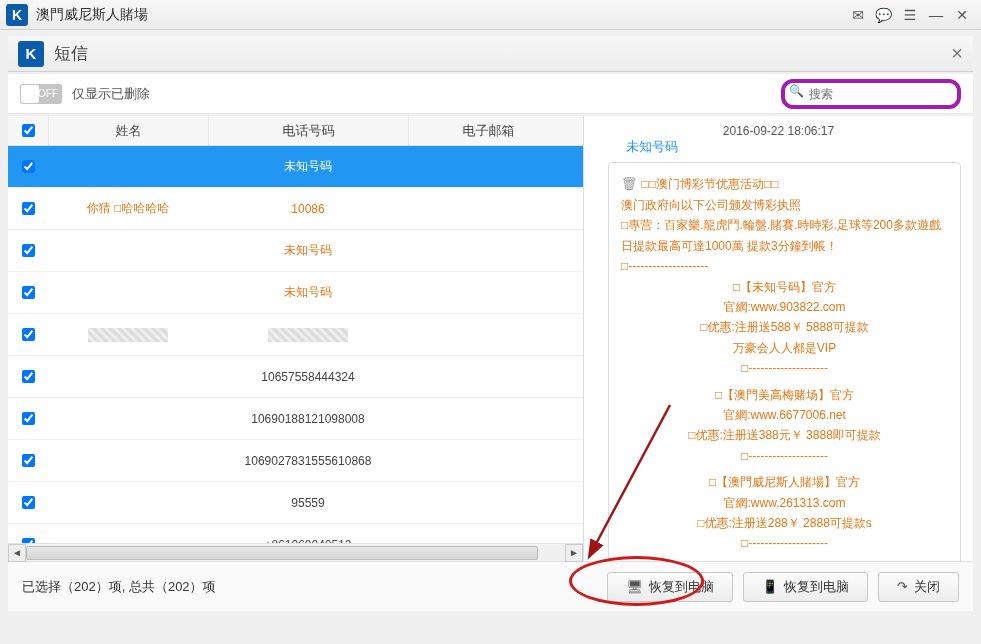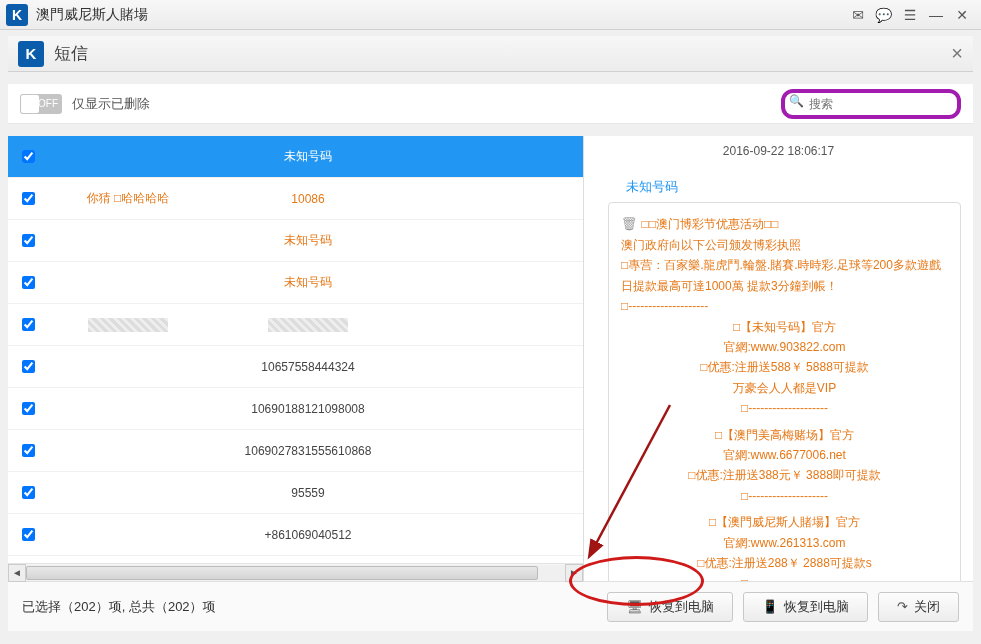--- a/index.html
+++ b/index.html
@@ -8,21 +8,21 @@
 .titlebar { height: 30px; background: linear-gradient(#f7f7f7, #ececec); display: flex; align-items: center; padding: 0 6px; border-bottom: 1px solid #d0d0d0; }
 .titlebar .logo { width: 22px; height: 22px; background: #0b5cab; color: #fff; font-weight: bold; display: flex; align-items: center; justify-content: center; border-radius: 3px; font-size: 14px; }
 .titlebar .title { margin-left: 8px; font-size: 14px; color: #333; flex: 1; }
 .titlebar .ticon { width: 26px; height: 22px; display: flex; align-items: center; justify-content: center; color: #555; cursor: pointer; font-size: 14px; }
 
 .subbar { height: 36px; background: linear-gradient(#f7f7f7, #ececec); display: flex; align-items: center; padding: 0 10px; border-bottom: 1px solid #d0d0d0; margin: 6px 8px 0 8px; }
 .subbar .logo2 { width: 26px; height: 26px; background: #0b5cab; color: #fff; font-weight: bold; display: flex; align-items: center; justify-content: center; border-radius: 3px; font-size: 15px; }
 .subbar .subtitle { margin-left: 10px; font-size: 17px; color: #444; flex: 1; }
 .subbar .close-x { font-size: 20px; color: #777; cursor: pointer; }
 
-.filterbar { height: 40px; background: #fff; display: flex; align-items: center; padding: 0 12px; margin: 12px 8px; border-bottom: 1px solid #e8e8e8; }
+.filterbar { height: 40px; background: #fff; display: flex; align-items: center; padding: 0 12px; margin: 2px 8px; border-bottom: 1px solid #e8e8e8; }
 .toggle-off { width: 42px; height: 20px; background: #c4c4c4; border-radius: 3px; position: relative; color: #fff; font-size: 10px; display: flex; align-items: center; justify-content: flex-end; padding-right: 4px; }
 .toggle-off::before { content: ''; position: absolute; left: 1px; top: 1px; width: 18px; height: 18px; background: #fff; border-radius: 2px; }
 .filter-label { margin-left: 10px; font-size: 13px; color: #555; }
 .search-wrap { margin-left: auto; position: relative; }
 .search-wrap input { width: 180px; padding: 4px 8px 4px 24px; border: 4px solid #a21caf; border-radius: 12px; font-size: 12px; outline: none; }
 .search-wrap .sicon { position: absolute; left: 8px; top: 5px; font-size: 12px; color: #aaa; }
 
 .main { display: flex; margin: 0 8px; height: 445px; background: #fff; }
 .left-pane { width: 576px; display: flex; flex-direction: column; border-right: 1px solid #ddd; }
 .right-pane { flex: 1; padding: 8px 12px; overflow: hidden; }
@@ -44,21 +44,21 @@
 .trow.selected { background: #2196f3; color: #fff; }
 .trow.selected .cell { color: #fff; }
 .trow.deleted .cell { color: #e67817; }
 .trow .pixelate { background: repeating-linear-gradient(45deg,#ddd,#ddd 3px,#eee 3px,#eee 6px); width: 80px; height: 14px; }
 
 .hscroll { height: 18px; background: #f5f5f5; border-top: 1px solid #e3e3e3; display: flex; align-items: center; }
 .hscroll .arrow { width: 18px; height: 18px; display: flex; align-items: center; justify-content: center; font-size: 10px; color: #555; background: #eee; border: 1px solid #ccc; }
 .hscroll .track { flex: 1; height: 16px; background: #f0f0f0; position: relative; }
 .hscroll .thumb { position: absolute; left: 0; top: 1px; height: 14px; width: 95%; background: linear-gradient(#e8e8e8,#d4d4d4); border: 1px solid #bbb; border-radius: 2px; }
 
-.right-pane .timestamp { text-align: center; font-size: 12px; color: #555; margin-bottom: 20px; }
+.right-pane .timestamp { text-align: center; font-size: 12px; color: #555; margin-bottom: 0; }
 .right-pane .sender { font-size: 13px; color: #2196f3; margin-left: 30px; margin-bottom: 6px; }
 .bubble { background: #fff; border: 1px solid #ddd; border-radius: 4px; padding: 10px 12px; font-size: 12px; line-height: 1.7; color: #e67817; position: relative; margin-left: 12px; }
 .bubble .trash2 { color: #999; font-size: 13px; margin-right:4px;}
 .bubble .block { margin-bottom: 6px; text-align: center; }
 
 .footer { height: 50px; display: flex; align-items: center; padding: 0 14px; margin: 0 8px; background: #fafafa; border-top: 1px solid #e0e0e0; }
 .footer .status { font-size: 13px; color: #333; flex: 1; }
 .footer .btn { height: 30px; padding: 0 18px; margin-left: 10px; background: linear-gradient(#fdfdfd,#ececec); border: 1px solid #c8c8c8; border-radius: 3px; display: flex; align-items: center; cursor: pointer; font-size: 13px; color: #333; }
 .footer .btn .bicon { margin-right: 6px; font-size: 13px; color: #555; }
 
@@ -90,20 +90,28 @@
   <div class="toggle-off">OFF</div>
   <div class="filter-label">仅显示已删除</div>
   <div class="search-wrap">
     <span class="sicon">🔍</span>
     <input type="text" placeholder="搜索" style="">
   </div>
 </div>
 
 <div class="main">
   <div class="left-pane">
+    <div class="thead">
+      <div class="cb-col">
+          <input type="checkbox" checked="" style="">
+        </div>
+      <div class="col">姓名</div>
+      <div class="col">电话号码</div>
+      <div class="col">电子邮箱</div>
+    </div>
     <div class="tbody" id="tbody">
         <div class="trow selected">
           <div class="cb-col">
             <input type="checkbox" checked="" style="">
           </div>
           <div class="cell name"></div>
           <div class="cell phone">未知号码</div>
           <div class="cell email"></div>
         </div>
         <div class="trow deleted">

